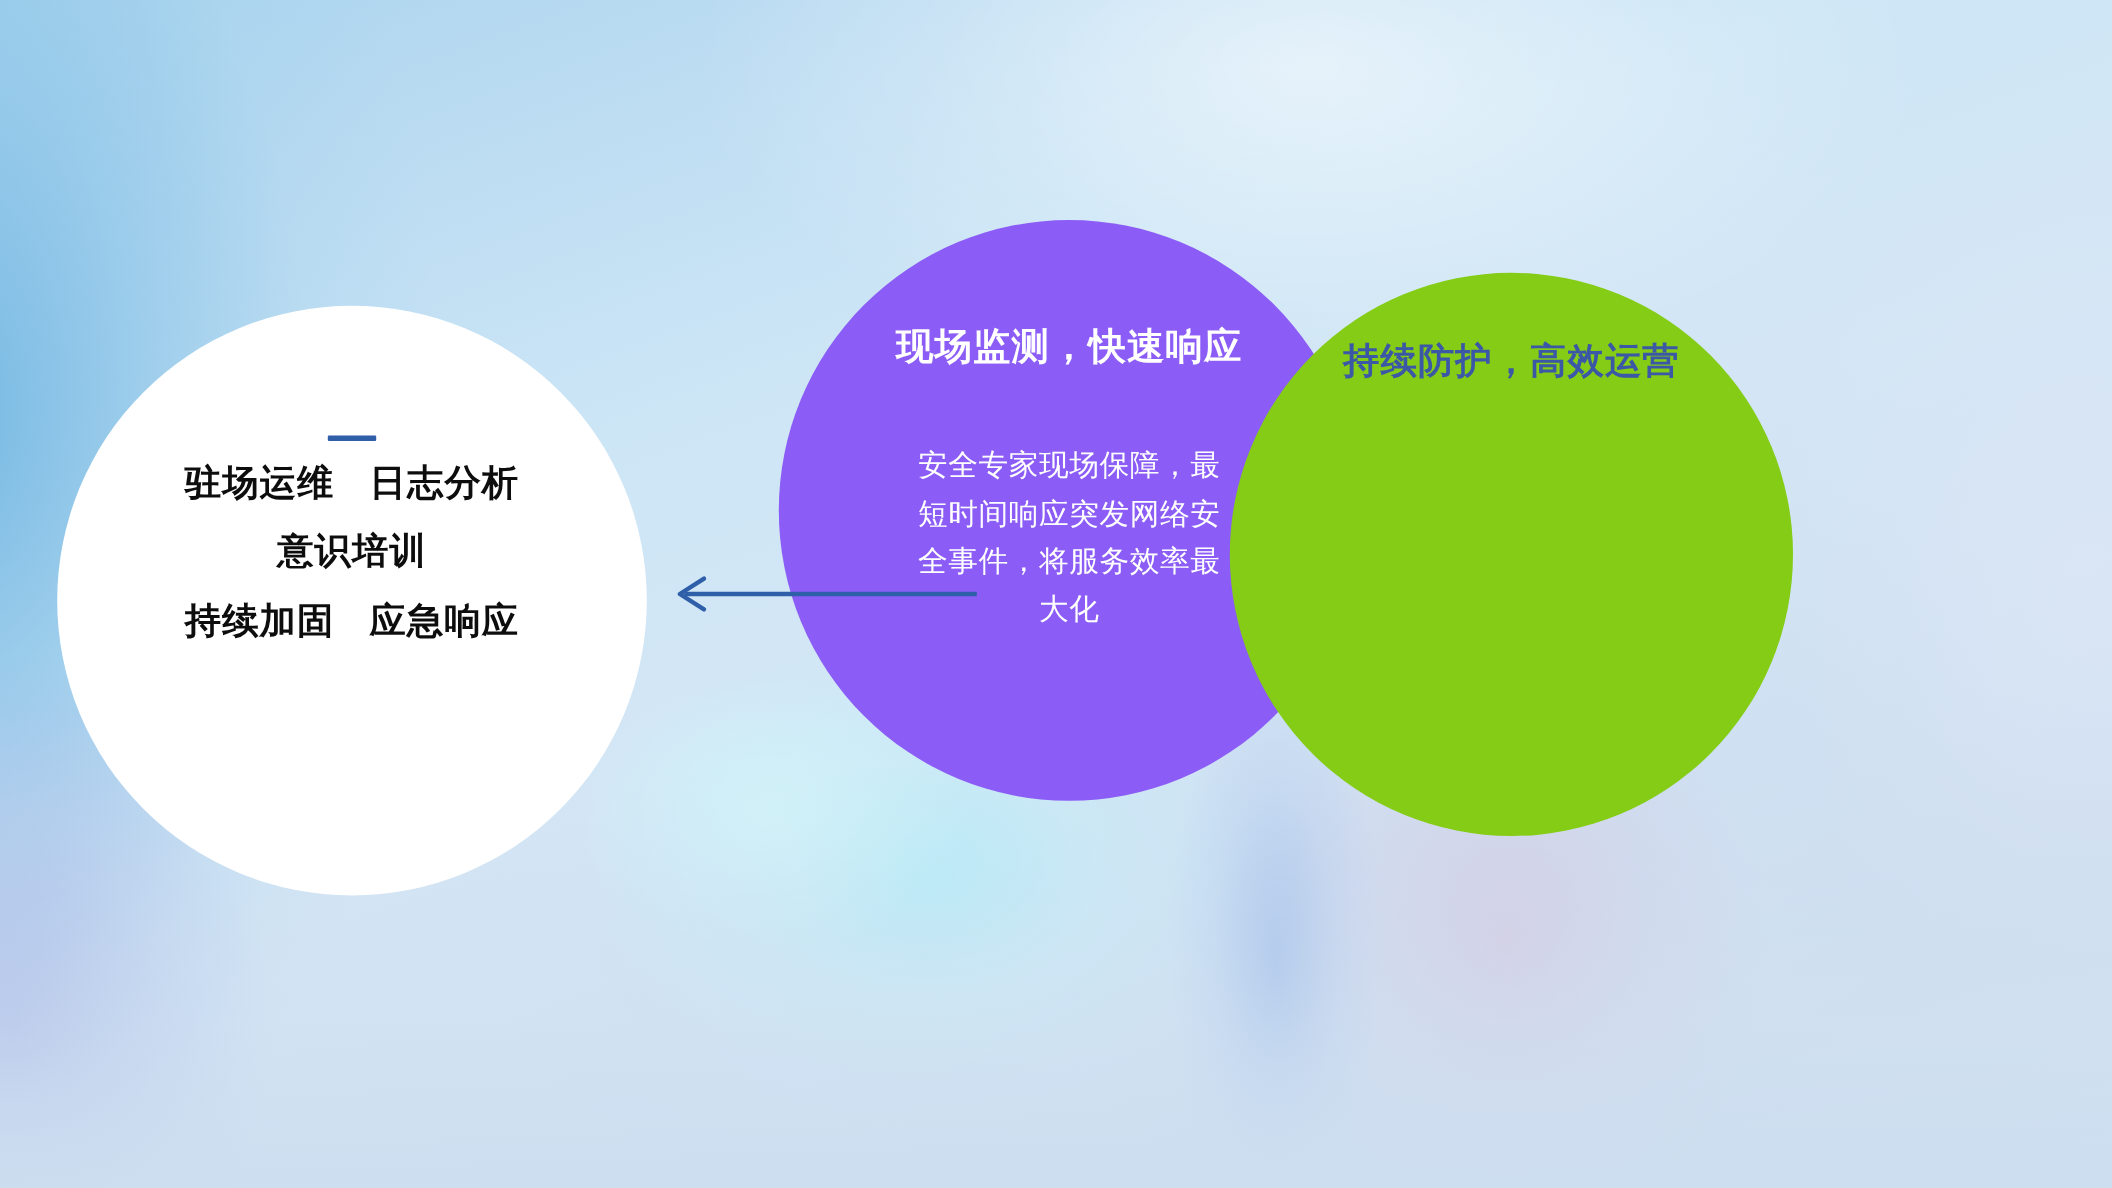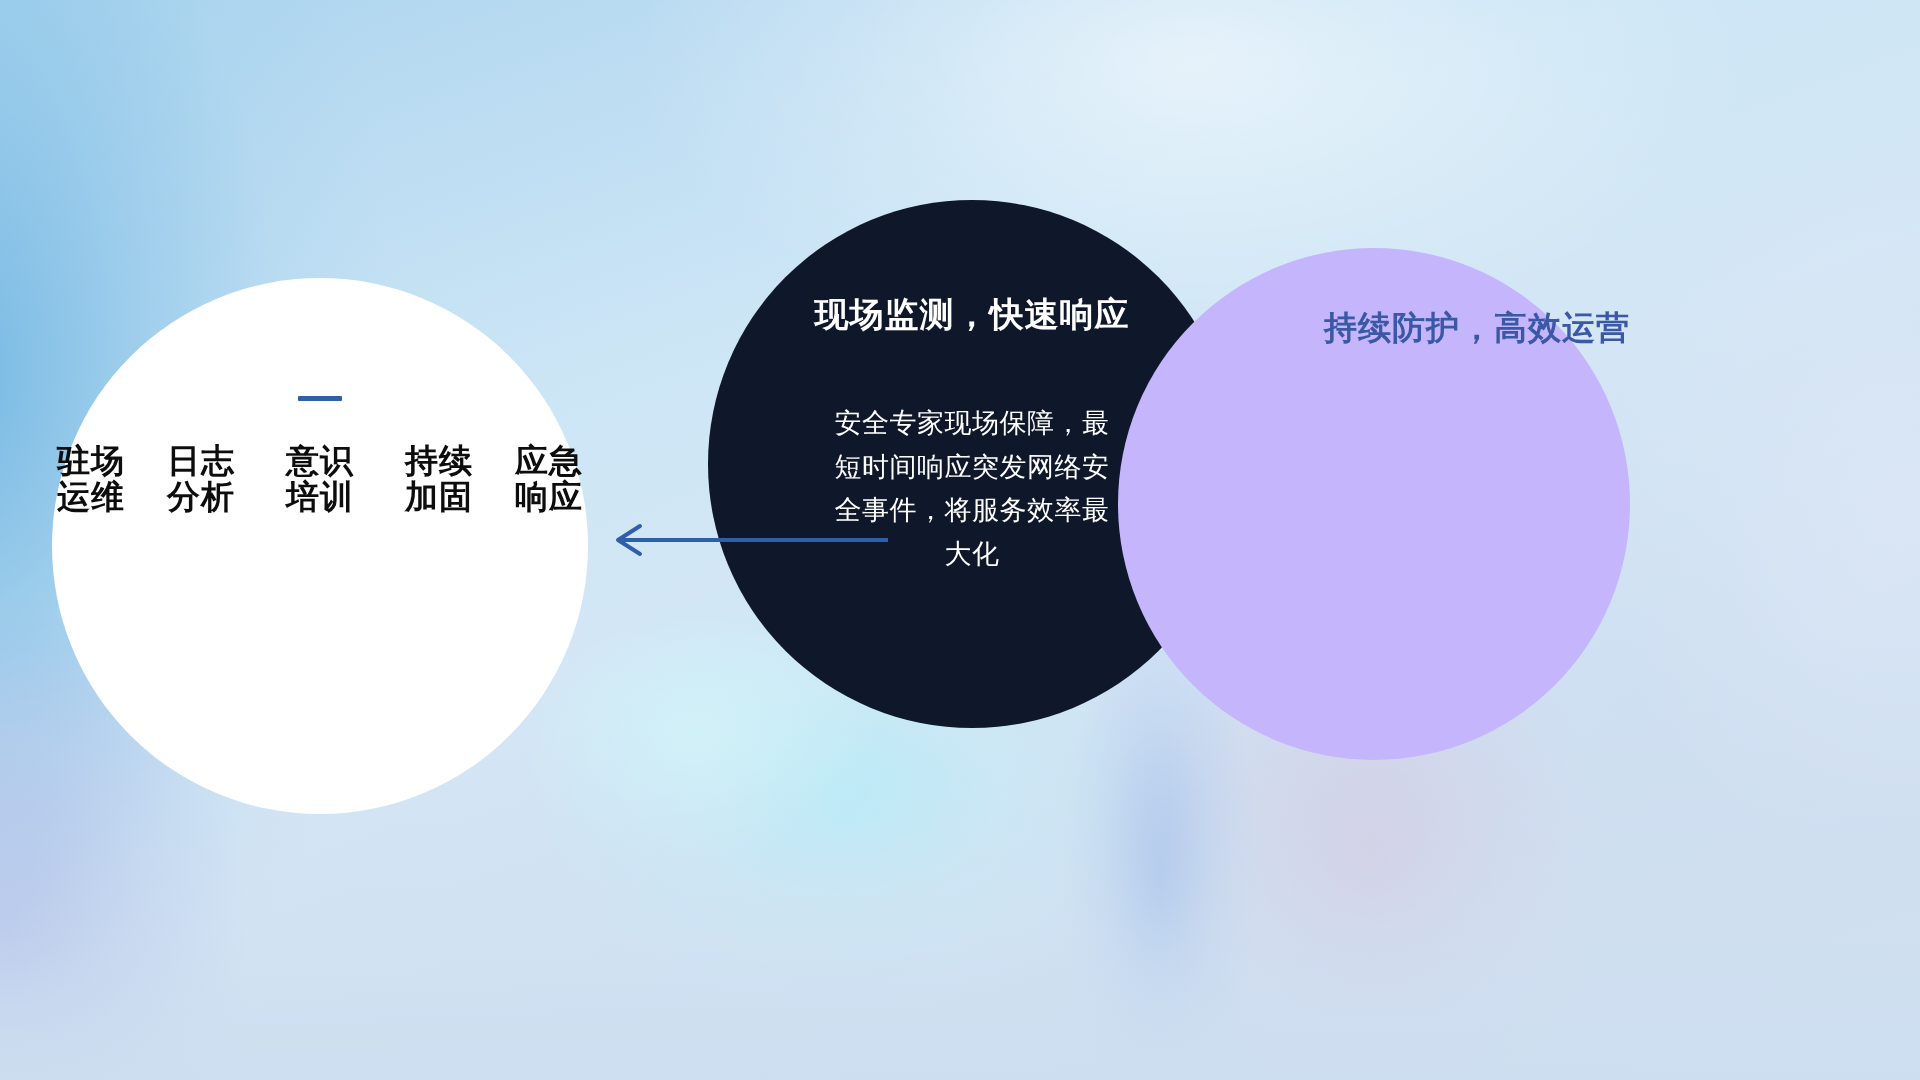--- a/index.html
+++ b/index.html
@@ -101,53 +101,52 @@
   
   #circle-left {
     left:52px; top:278px; width:536px; height:536px;
     background:#ffffff;
     padding-top:118px;
   }
   #left-dash {
     width:44px; height:5px; background:#2f5fa8; border-radius:1px;
   }
   #left-rows {
-    margin-top:42px;
-    display:flex; flex-direction:row; gap:38px;
+    margin-top:20px;
+    display:flex; flex-direction:column; gap:26px;
     width:100%;
   }
   .left-row {
     display:flex; justify-content:center; gap:32px;
     font-size:33px; font-weight:bold; color:#0d0d0d;
     letter-spacing:1px; line-height:1.1;
   }
   .left-row.single { justify-content:center; }
 
   
   #circle-mid {
     left:708px; top:200px; width:528px; height:528px;
-    background:#0f172a;
+    background:#8b5cf6;
     padding-top:92px;
   }
   #mid-title {
     font-size:34px; font-weight:bold; color:#ffffff;
     letter-spacing:1px; white-space:nowrap;
   }
   #mid-body {
     margin-top:64px; width:300px;
     font-size:27px; color:#ffffff; line-height:1.62;
     letter-spacing:0.5px;
   }
 
   
   #circle-right {
     left:1118px; top:248px; width:512px; height:512px;
-    background:#c4b5fd;
+    background:#84cc16;
     padding-top:58px;
-    align-items:flex-end;
   }
   #right-title {
     font-size:33px; font-weight:bold; color:#3b58a6;
     letter-spacing:1px; white-space:nowrap;
   }
   #right-body {
     margin-top:50px; width:400px;
     font-size:27px; color:#1a1a1a; line-height:1.62;
     letter-spacing:0.5px;
   }

